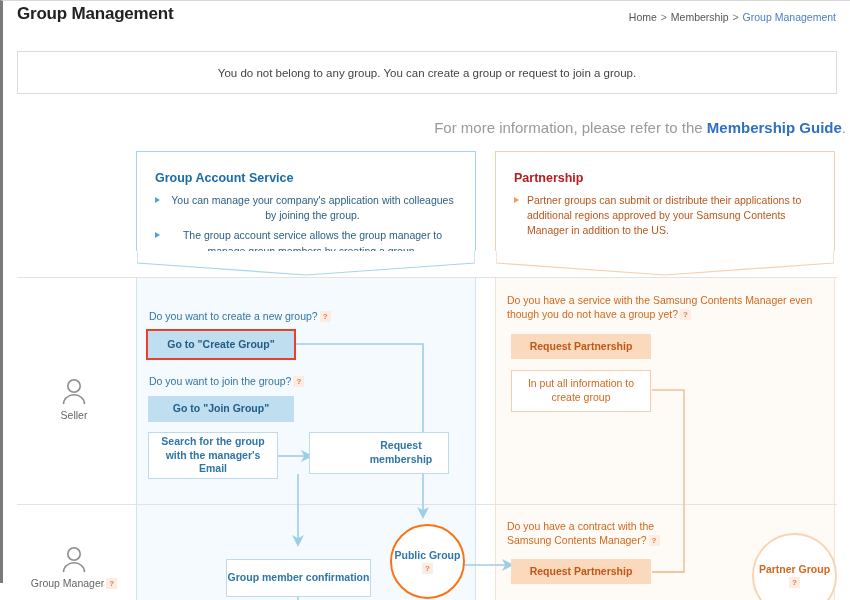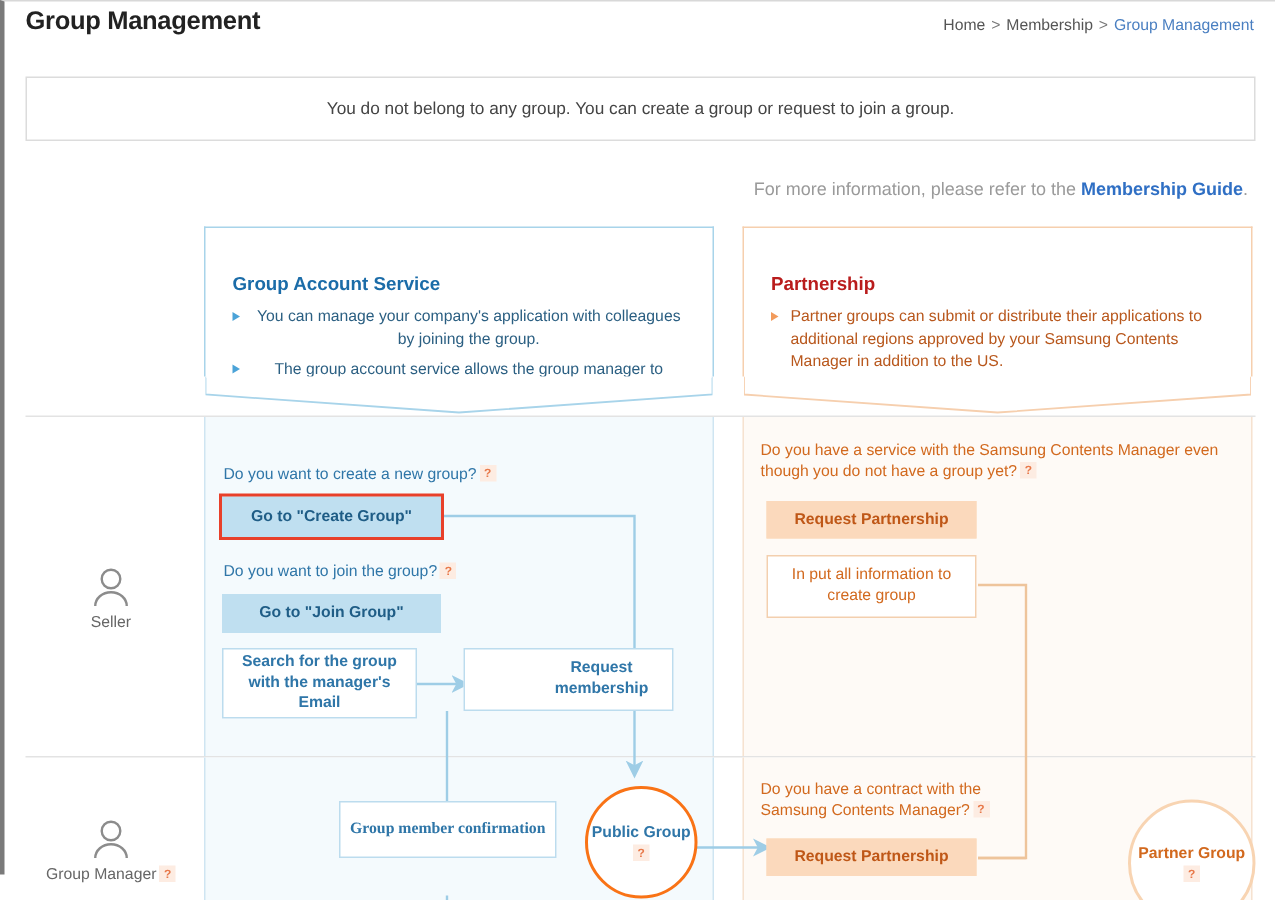--- a/index.html
+++ b/index.html
@@ -52,22 +52,22 @@
     display: flex;
     align-items: center;
     justify-content: center;
     font-size: 11.5px;
     color: #444;
   }
 
   
   .guide-line {
     position: absolute;
-    right: 18px; top: 118px;
-    font-size: 12px;
+    right: 4px; top: 118px;
+    font-size: 15px;
     color: #9a9a9a;
     text-align: center;
   }
   .guide-line .guide-link {
     color: #2f6fc4;
     font-weight: bold;
     text-decoration: none;
   }
 
   
@@ -84,21 +84,21 @@
   }
   .info-orange {
     left: 492px; top: 150px; width: 340px; height: 100px;
     border: 1px solid #f6cfae;
     border-bottom: none;
     background: #fff;
   }
   .panel-tail { position: absolute; left: 0; top: 100%; width: 100%; height: 25px; }
   .panel-title {
     font-size: 12.5px; font-weight: bold;
-    margin: 16px 0 8px 0;
+    margin: 5px 0 8px 0;
   }
   .info-blue .panel-title { color: #1b6ca8; }
   .info-orange .panel-title { color: #b91c1c; }
   .panel-list { list-style: none; margin: 0; padding: 0; }
   .panel-list li {
     position: relative;
     padding-left: 13px;
     font-size: 10.5px;
     line-height: 1.45;
     margin-bottom: 5px;
@@ -353,21 +353,21 @@
     <div class="node node-outline-blue" style="left:292px; top:155px; width:140px; height:42px;padding-left:44px;">Request membership</div>
 
     <div class="q-text q-orange" style="left:490px; top:16px; width:320px;">
       <span>Do you have a service with the Samsung Contents Manager even though you do not have a group yet?</span><span class="help-badge">?</span>
     </div>
 
     <div class="node node-fill-orange" style="left:494px; top:57px; width:140px; height:25px;">Request Partnership</div>
 
     <div class="node node-outline-orange" style="left:494px; top:93px; width:140px; height:42px; padding:0 8px;">In put all information to create group</div>
 
-    <div class="node node-outline-blue" style="left:209px; top:257px; width:145px; height:38px;font-family:Liberation Serif, serif;">Group member confirmation</div>
+    <div class="node node-outline-blue" style="left:209px; top:282px; width:145px; height:38px;">Group member confirmation</div>
 
     <div class="circle-node circle-blue" style="left:373px; top:247px; width:75px; height:75px;">
       <span>Public Group</span>
       <span class="help-badge">?</span>
     </div>
 
     <div class="q-text q-orange" style="left:490px; top:242px; width:180px;">
       <span>Do you have a contract with the Samsung Contents Manager?</span><span class="help-badge">?</span>
     </div>
 

